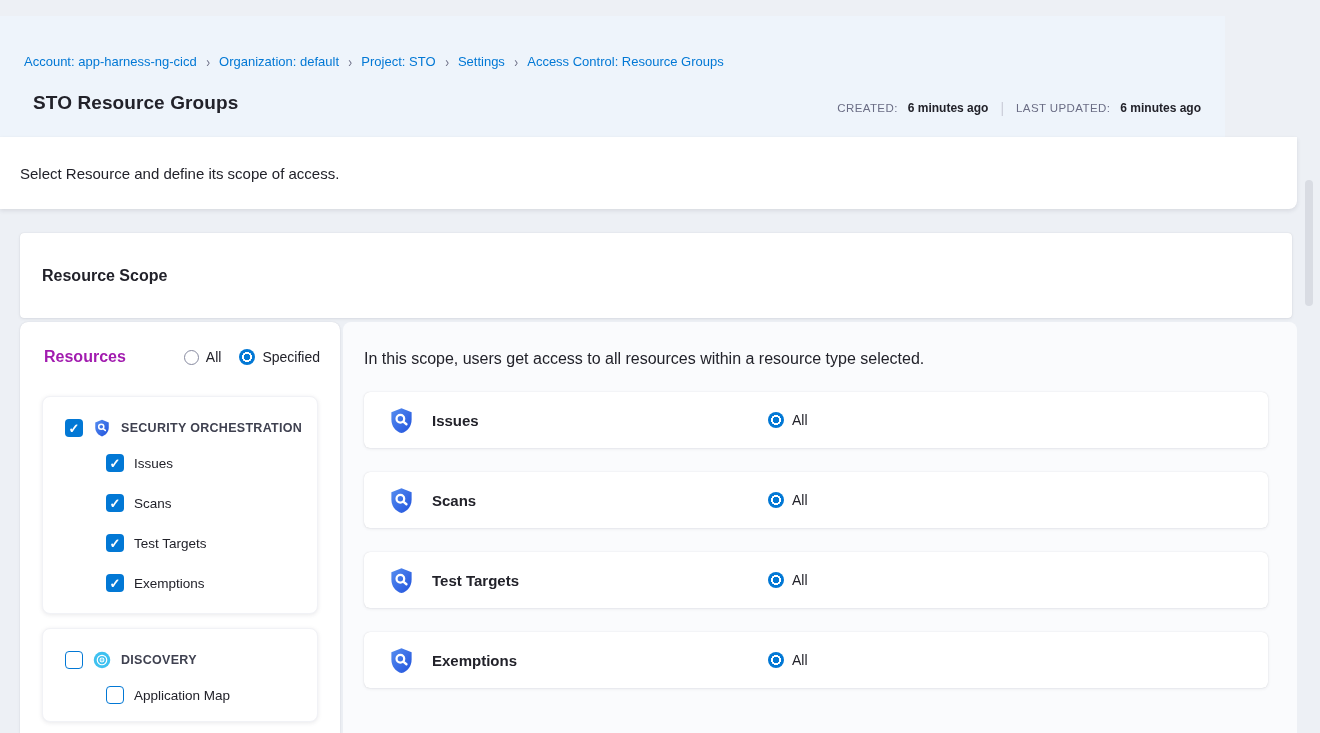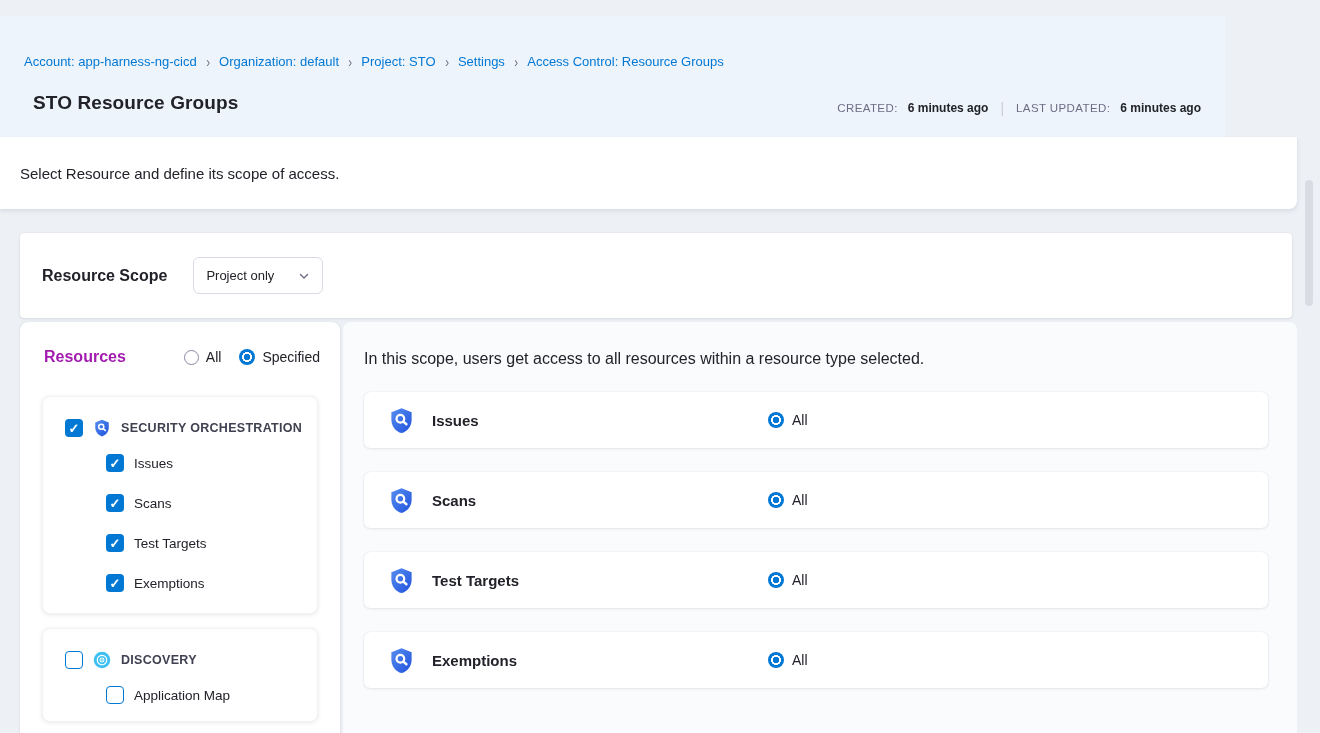--- a/index.html
+++ b/index.html
@@ -117,26 +117,20 @@
     <span class="meta-value">6 minutes ago</span>
   </div>
 </div>
 
 <div class="toolbar">
   <div class="toolbar-desc">Select Resource and define its scope of access.</div>
 </div>
 
 <div class="scope-card">
   <span class="scope-label">Resource Scope</span>
-  <div class="scope-select">
-    <span class="scope-select-value">Project only</span>
-    <svg width="12" height="12" viewBox="0 0 12 12">
-      <polyline points="2.5,4.5 6,8 9.5,4.5" fill="none" stroke="#6b6d85" stroke-width="1.4" stroke-linecap="round" stroke-linejoin="round"></polyline>
-    </svg>
-  </div>
 </div>
 
 <aside class="resources-panel">
   <div class="resources-head">
     <span class="resources-title">Resources</span>
     <div class="radio-group">
       <label class="radio-opt">
         <span class="radio off"></span>
         <span>All</span>
       </label>

